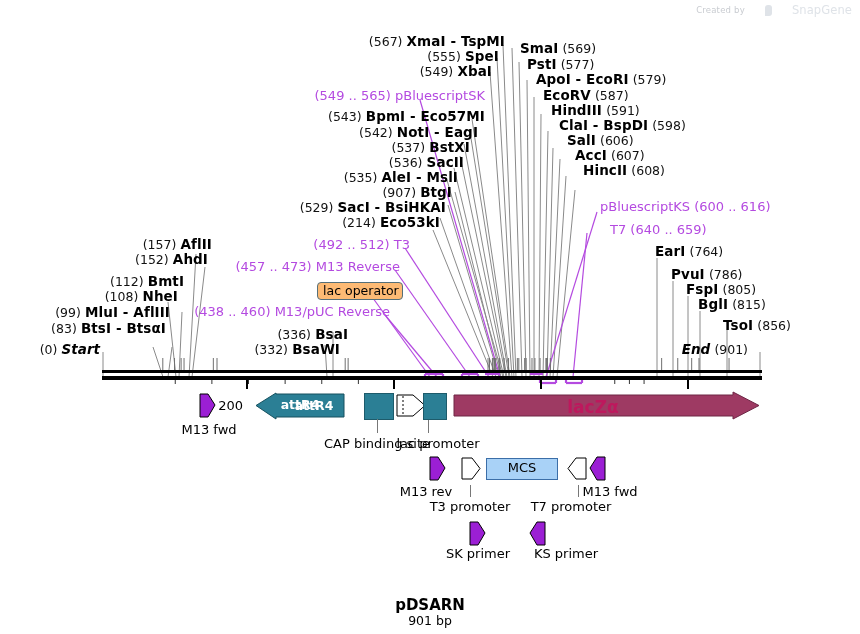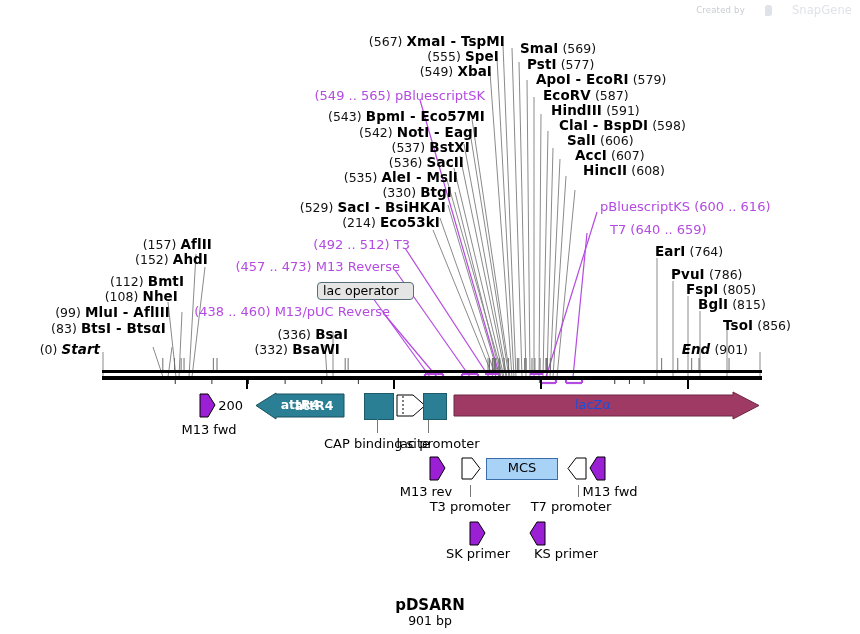--- a/index.html
+++ b/index.html
@@ -20,22 +20,22 @@
   .lbl.right{transform:translateX(-100%);}
   .pos{font-size:12.5px;color:#111;font-weight:normal;}
   .enz{font-weight:bold;font-size:13.5px;color:#000;letter-spacing:.1px;}
   .feat{color:#b44ae0;font-size:13px;}
   .feat .rng{color:#b44ae0;}
   .startend{font-weight:bold;font-style:italic;font-size:13.5px;}
 
   
   .badge{
     position:absolute;
-    background:#e5e5e5;border:1px solid #55707a;border-radius:4px;
-    font-size:12.5px;color:#000;padding:1px 14px 2px 5px;line-height:13px;
+    background:#fdba74;border:1px solid #55707a;border-radius:4px;
+    font-size:12.5px;color:#000;padding:1px 3px 2px 5px;line-height:13px;
     white-space:nowrap;
   }
 
   
   .ruler-top{position:absolute;background:#000;}
   .ruler-num{position:absolute;font-size:13px;color:#000;white-space:nowrap;transform:translateX(-100%);margin-top:16px;}
   .ruler-tick{position:absolute;background:#000;width:2px;}
   .boxfeat{position:absolute;background:#2b7f95;border:1px solid #1d5b6b;}
   .arrowlabel{position:absolute;font-size:13px;color:#000;white-space:nowrap;text-align:center;}
   .mcsbox{
@@ -258,21 +258,21 @@
   </div>
   <div class="lbl right" style="left:464px;top:156px">
     <span class="pos">(536)</span>
     <span class="enz">SacII</span>
   </div>
   <div class="lbl right" style="left:458px;top:171px">
     <span class="pos">(535)</span>
     <span class="enz">AleI  -  MslI</span>
   </div>
   <div class="lbl right" style="left:452px;top:186px">
-    <span class="pos">(330)</span>
+    <span class="pos">(907)</span>
     <span class="enz">BtgI</span>
   </div>
   <div class="lbl right" style="left:446px;top:201px">
     <span class="pos">(529)</span>
     <span class="enz">SacI  -  BsiHKAI</span>
   </div>
   <div class="lbl right" style="left:440px;top:216px">
     <span class="pos">(214)</span>
     <span class="enz">Eco53kI</span>
   </div>
@@ -395,21 +395,21 @@
     <path d="M8,4 L8,23" stroke="#000" stroke-width="1" stroke-dasharray="2,2"></path>
   </svg>
   <div class="leaderline" style="left:428px;top:419px;height:14px"></div>
   <div class="arrowlabel" style="left:345px;top:436px;width:186px">lac promoter</div>
 
   <div class="boxfeat" style="left:423px;top:393px;width:22px;height:25px"></div>
 
   <svg style="position:absolute;left:453px;top:391px;width:308px;height:30px">
     <path d="M1,4 L280,4 L280,1 L306,14.5 L280,28 L280,25 L1,25 Z" fill="#9e3a63" stroke="#6e2645" stroke-width="1"></path>
   </svg>
-  <div style="position:absolute;left:453px;top:397px;width:280px;text-align:center;font-size:13px;color:#1d4ed8;font-weight:normal">lacZα</div>
+  <div style="position:absolute;left:453px;top:397px;width:280px;text-align:center;font-size:17px;color:#be185d;font-weight:bold">lacZα</div>
 
   <svg style="position:absolute;left:428px;top:455px;width:20px;height:28px">
     <path d="M2,2 L10,2 L17,13 L10,25 L2,25 Z" fill="#9b1fd4" stroke="#000" stroke-width="1"></path>
   </svg>
   <div class="arrowlabel" style="left:396px;top:484px;width:60px">M13 rev</div>
 
   <svg style="position:absolute;left:460px;top:455px;width:22px;height:28px">
     <path d="M2,3 L12,3 L20,13.5 L12,24 L2,24 Z" fill="#ffffff" stroke="#000" stroke-width="1"></path>
   </svg>
   <div class="leaderline" style="left:470px;top:485px;height:12px"></div>

